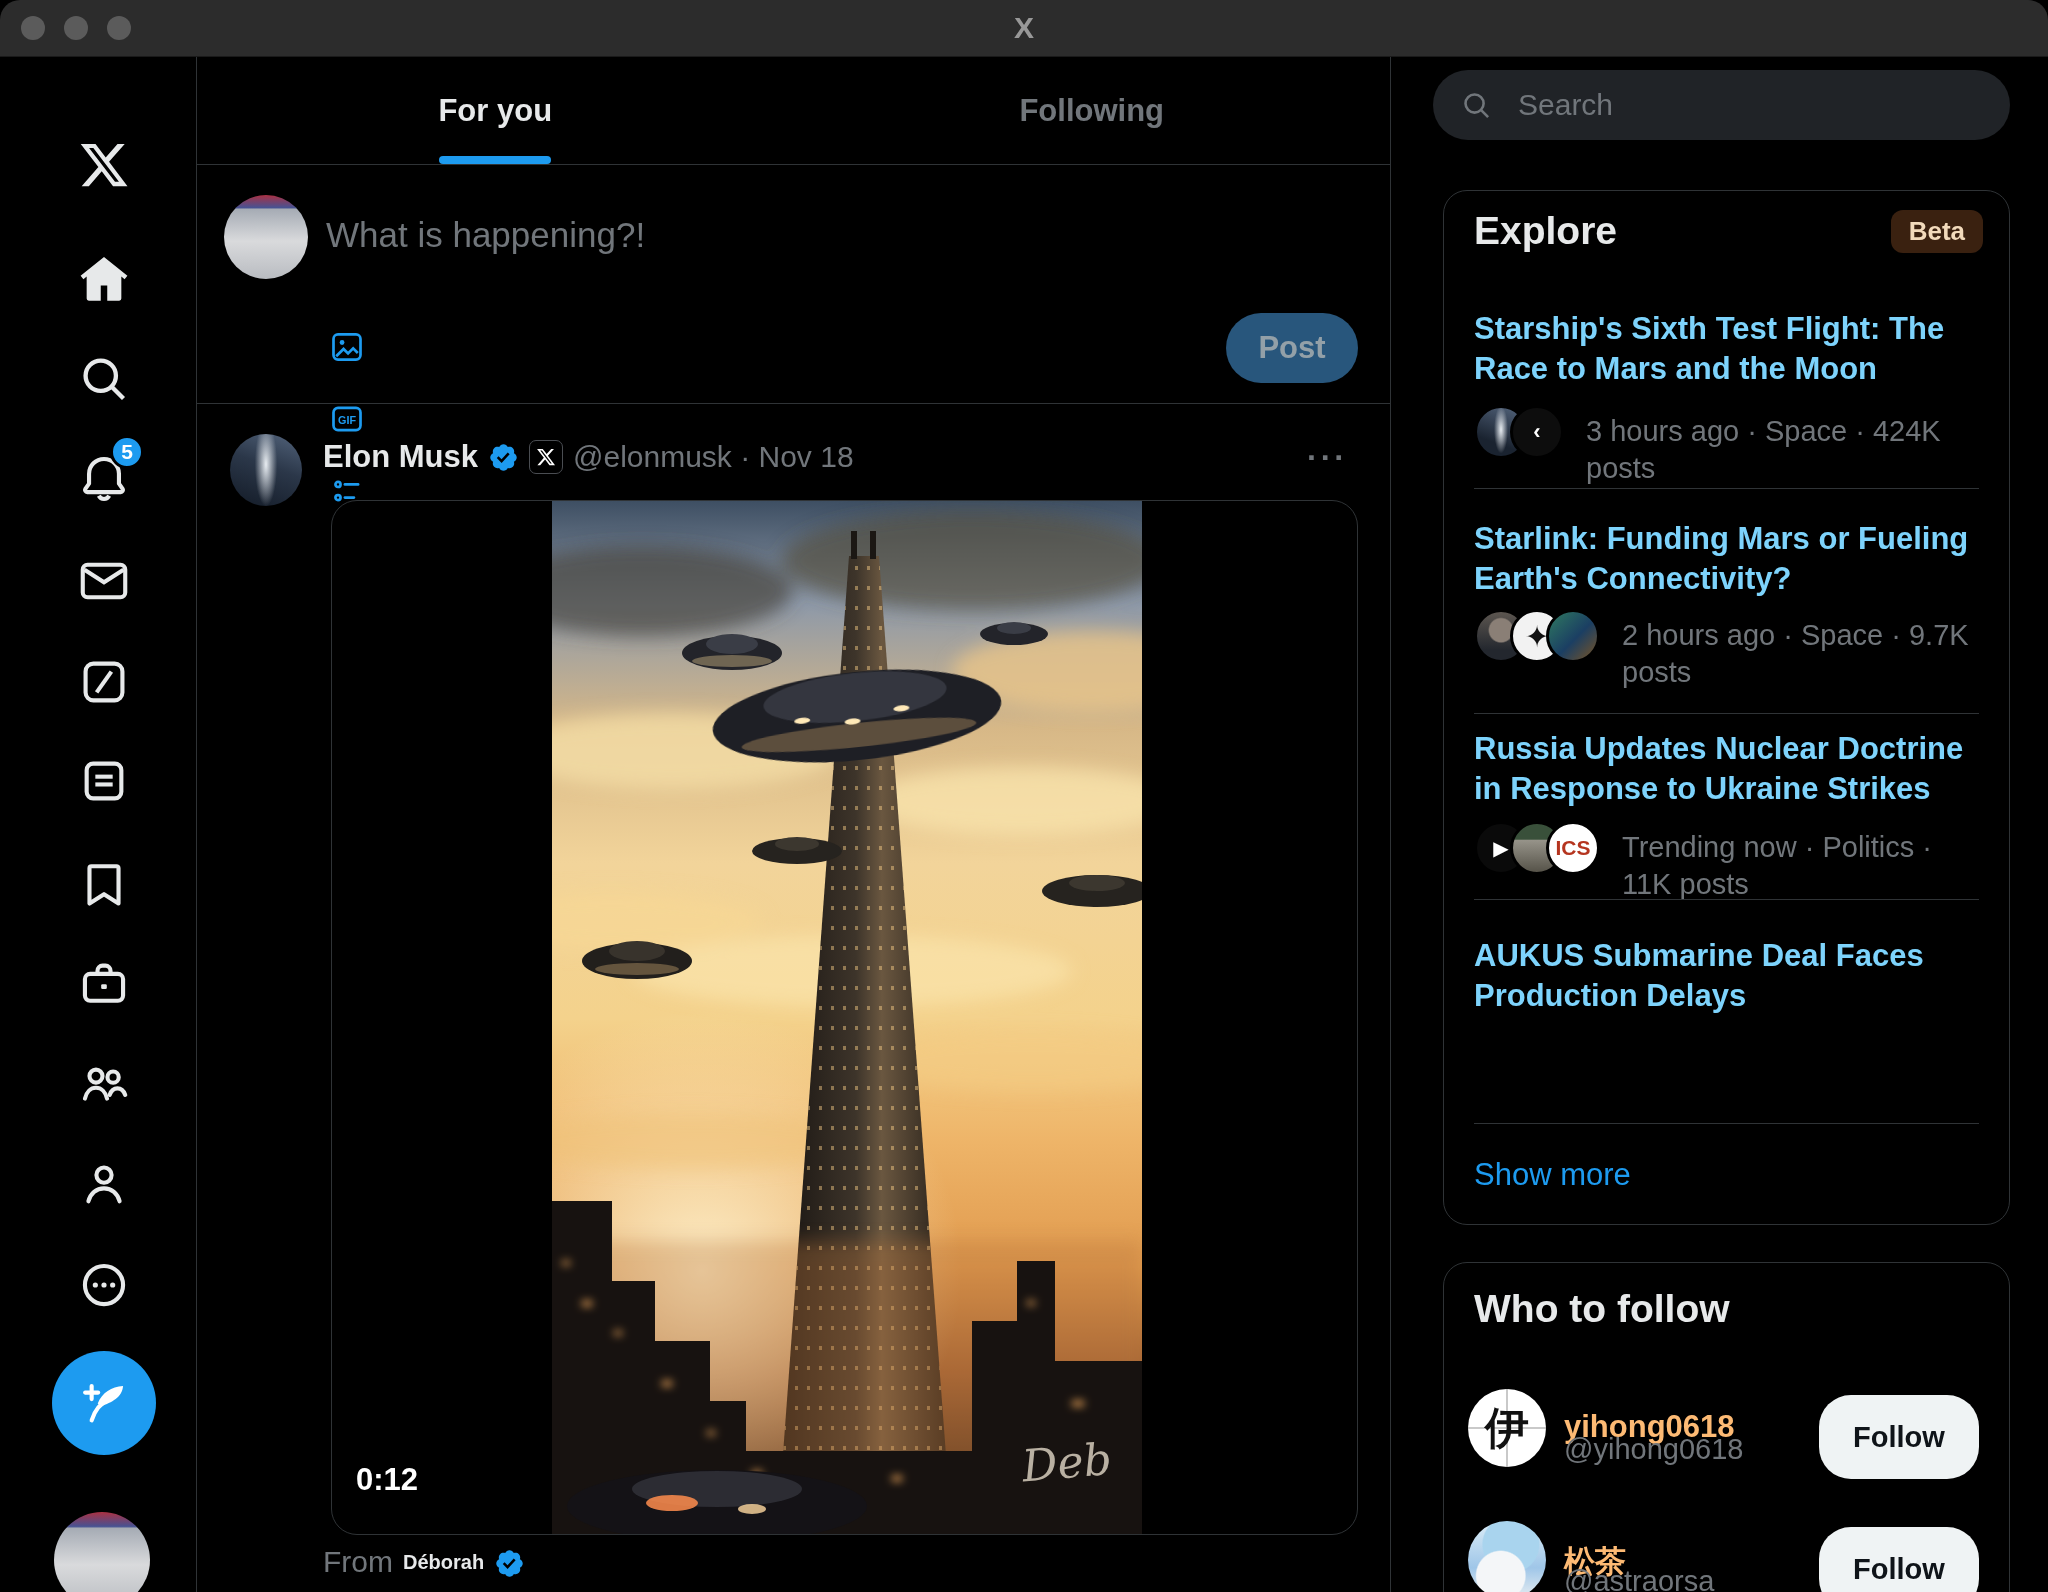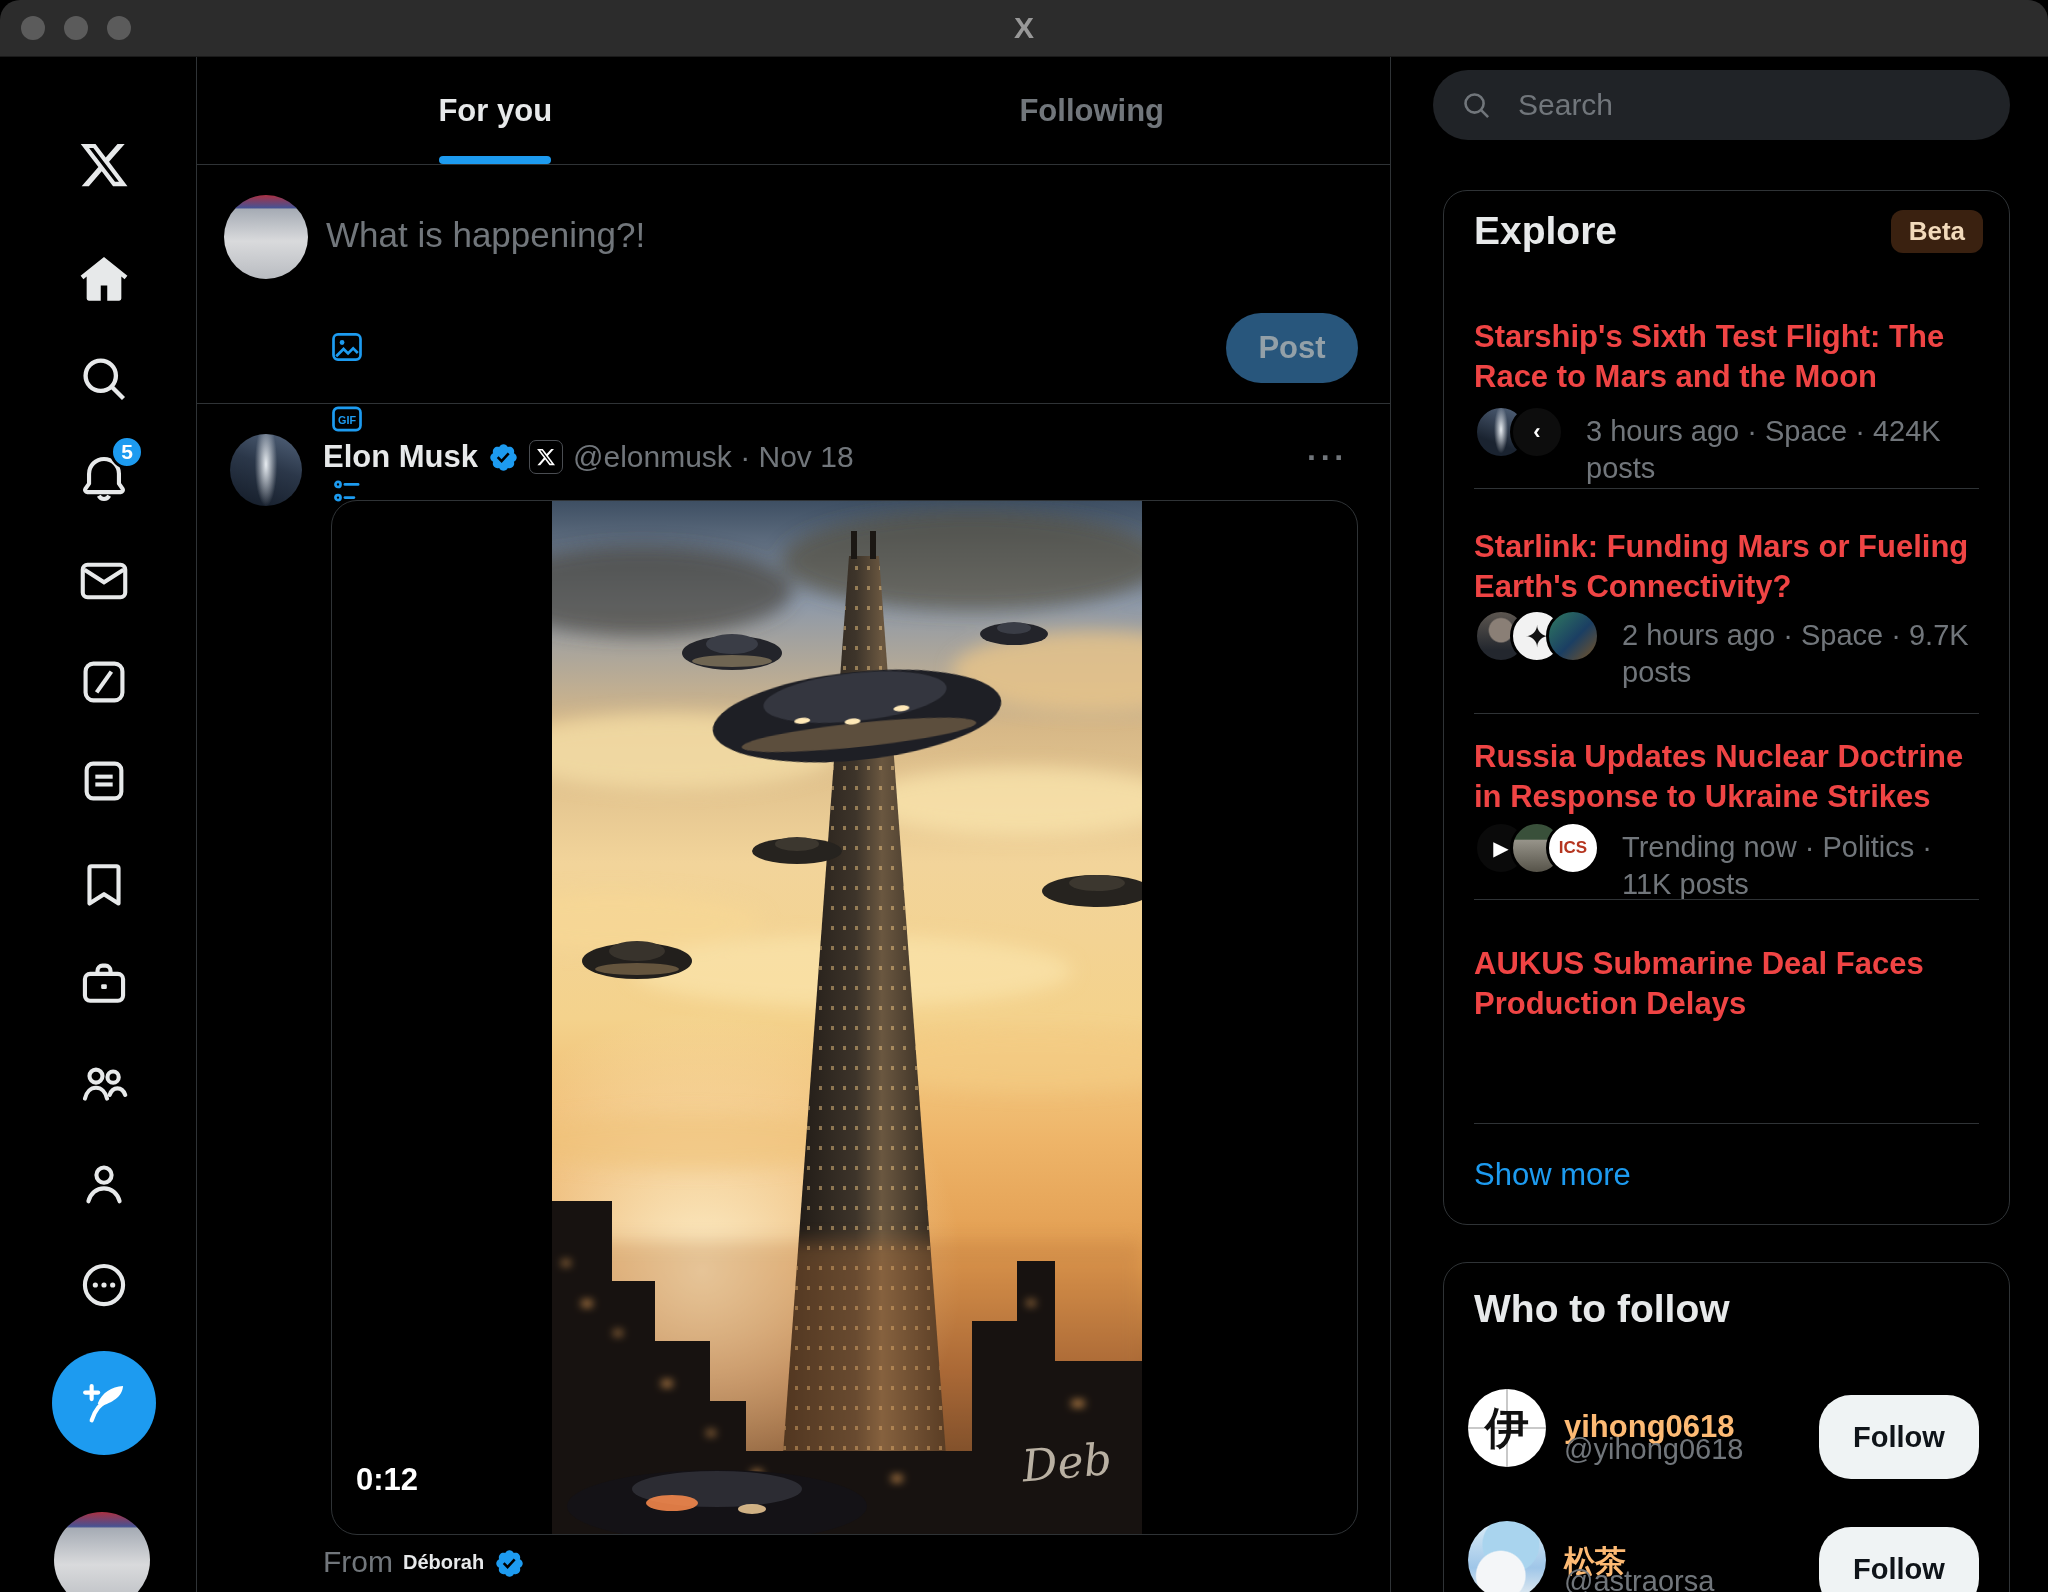--- a/index.html
+++ b/index.html
@@ -103,21 +103,21 @@
   .explore-card { top:190px; height:1035px; }
   .who-card { top:1262px; height:400px; }
 
   .explore-head { position:absolute; left:30px; right:26px; top:18px; display:flex;
                   align-items:center; justify-content:space-between; }
   .explore-title { color:#e7e9ea; font-size:39px; font-weight:800; }
   .beta-badge { background:#3a2110; color:#f2dabb; font-size:26px; font-weight:bold;
                 padding:6px 18px; border-radius:12px; }
 
   .trend { position:absolute; left:30px; right:30px; }
-  .trend-title { color:#ef4444; font-size:31px; font-weight:bold; line-height:40px;margin-top:8px; }
+  .trend-title { color:#7dd3fc; font-size:31px; font-weight:bold; line-height:40px; }
   .trend-row { position:absolute; left:30px; right:30px; display:flex; gap:22px; align-items:flex-start; }
   .av-stack { display:flex; flex:none; }
   .av { width:54px; height:54px; border-radius:50%; border:3px solid #000; flex:none; }
   .av + .av { margin-left:-18px; }
   .trend-meta { color:#71767b; font-size:29px; line-height:37px; padding-top:8px; }
   .divider { position:absolute; left:30px; right:30px; height:1px; background:#2f3336; }
   .show-more { position:absolute; left:30px; top:966px; color:#1d9bf0; font-size:31px; }
 
   
   .av-rocket  { background:radial-gradient(ellipse 10px 34px at 50% 45%, #e8edf2 0%, rgba(232,237,242,0) 70%),
@@ -126,21 +126,21 @@
                   justify-content:center; font-size:22px; font-weight:bold; }
   .av-portrait { background:radial-gradient(circle at 50% 38%, #8a7f76 0 30%, rgba(0,0,0,0) 34%),
                  linear-gradient(180deg,#5c5650,#23272e 80%); }
   .av-starburst { background:#f2f2f2; color:#111; display:flex; align-items:center;
                   justify-content:center; font-size:30px; }
   .av-colorful { background:linear-gradient(135deg,#2f7a60 0%,#1b3f63 55%,#7a5424 100%); }
   .av-play { background:#0a0a0a; color:#fff; display:flex; align-items:center;
              justify-content:center; font-size:20px; }
   .av-cap { background:linear-gradient(180deg,#39503a 0% 32%,#97948a 33%,#565349 100%); }
   .av-ics { background:#fff; color:#b5351f; display:flex; align-items:center;
-            justify-content:center; font-size:17px; font-weight:bold; }
+            justify-content:center; font-size:21px; font-weight:bold; }
   .av-suit1 { background:linear-gradient(180deg,#6f5b44 0 35%,#3a3c44 70%,#23252b); }
   .av-suit2 { background:linear-gradient(180deg,#7b8a91 0 30%,#e8e8e6 55%,#30343c); }
   .av-suit3 { background:linear-gradient(180deg,#8a9460 0 30%,#4d5668 60%,#2a2e38); }
 
   
   .who-title { position:absolute; left:30px; top:24px; color:#e7e9ea; font-size:39px; font-weight:800; }
   .who-row { position:absolute; left:24px; right:30px; height:80px; }
   .who-avatar { position:absolute; left:0; top:0; width:78px; height:78px; border-radius:50%;
                 overflow:hidden; }
   .who-avatar.yihong { background:

